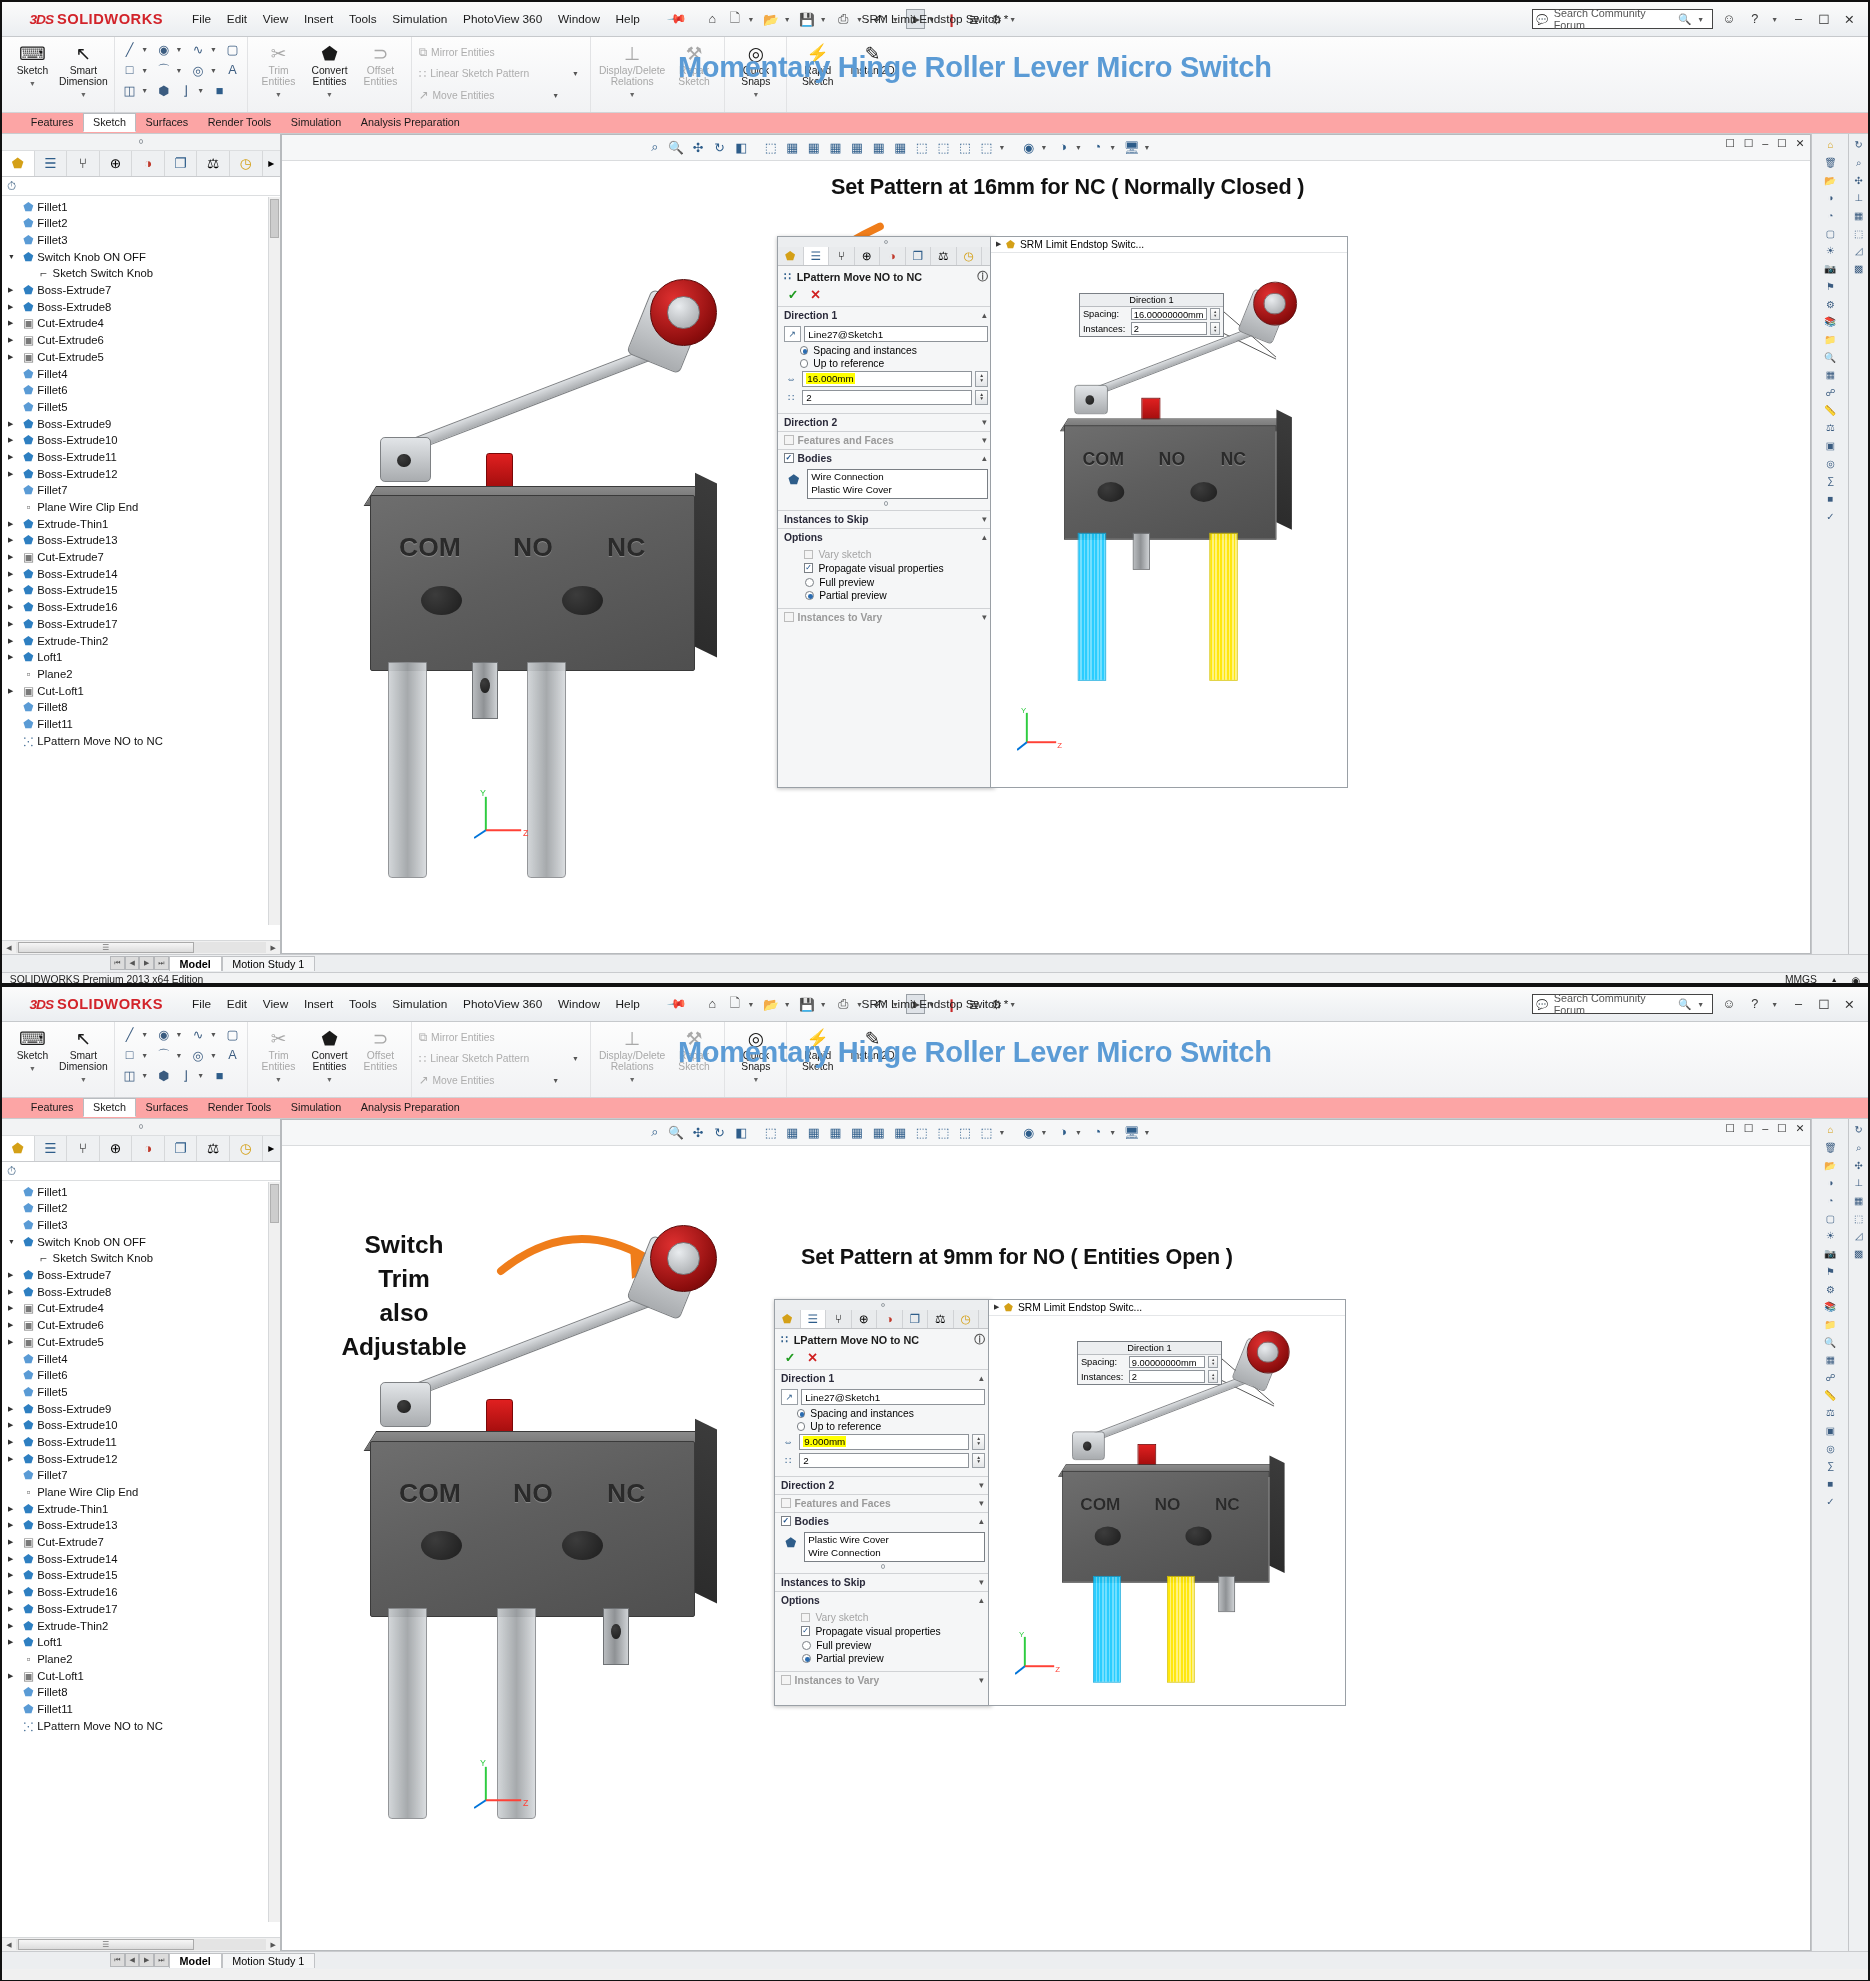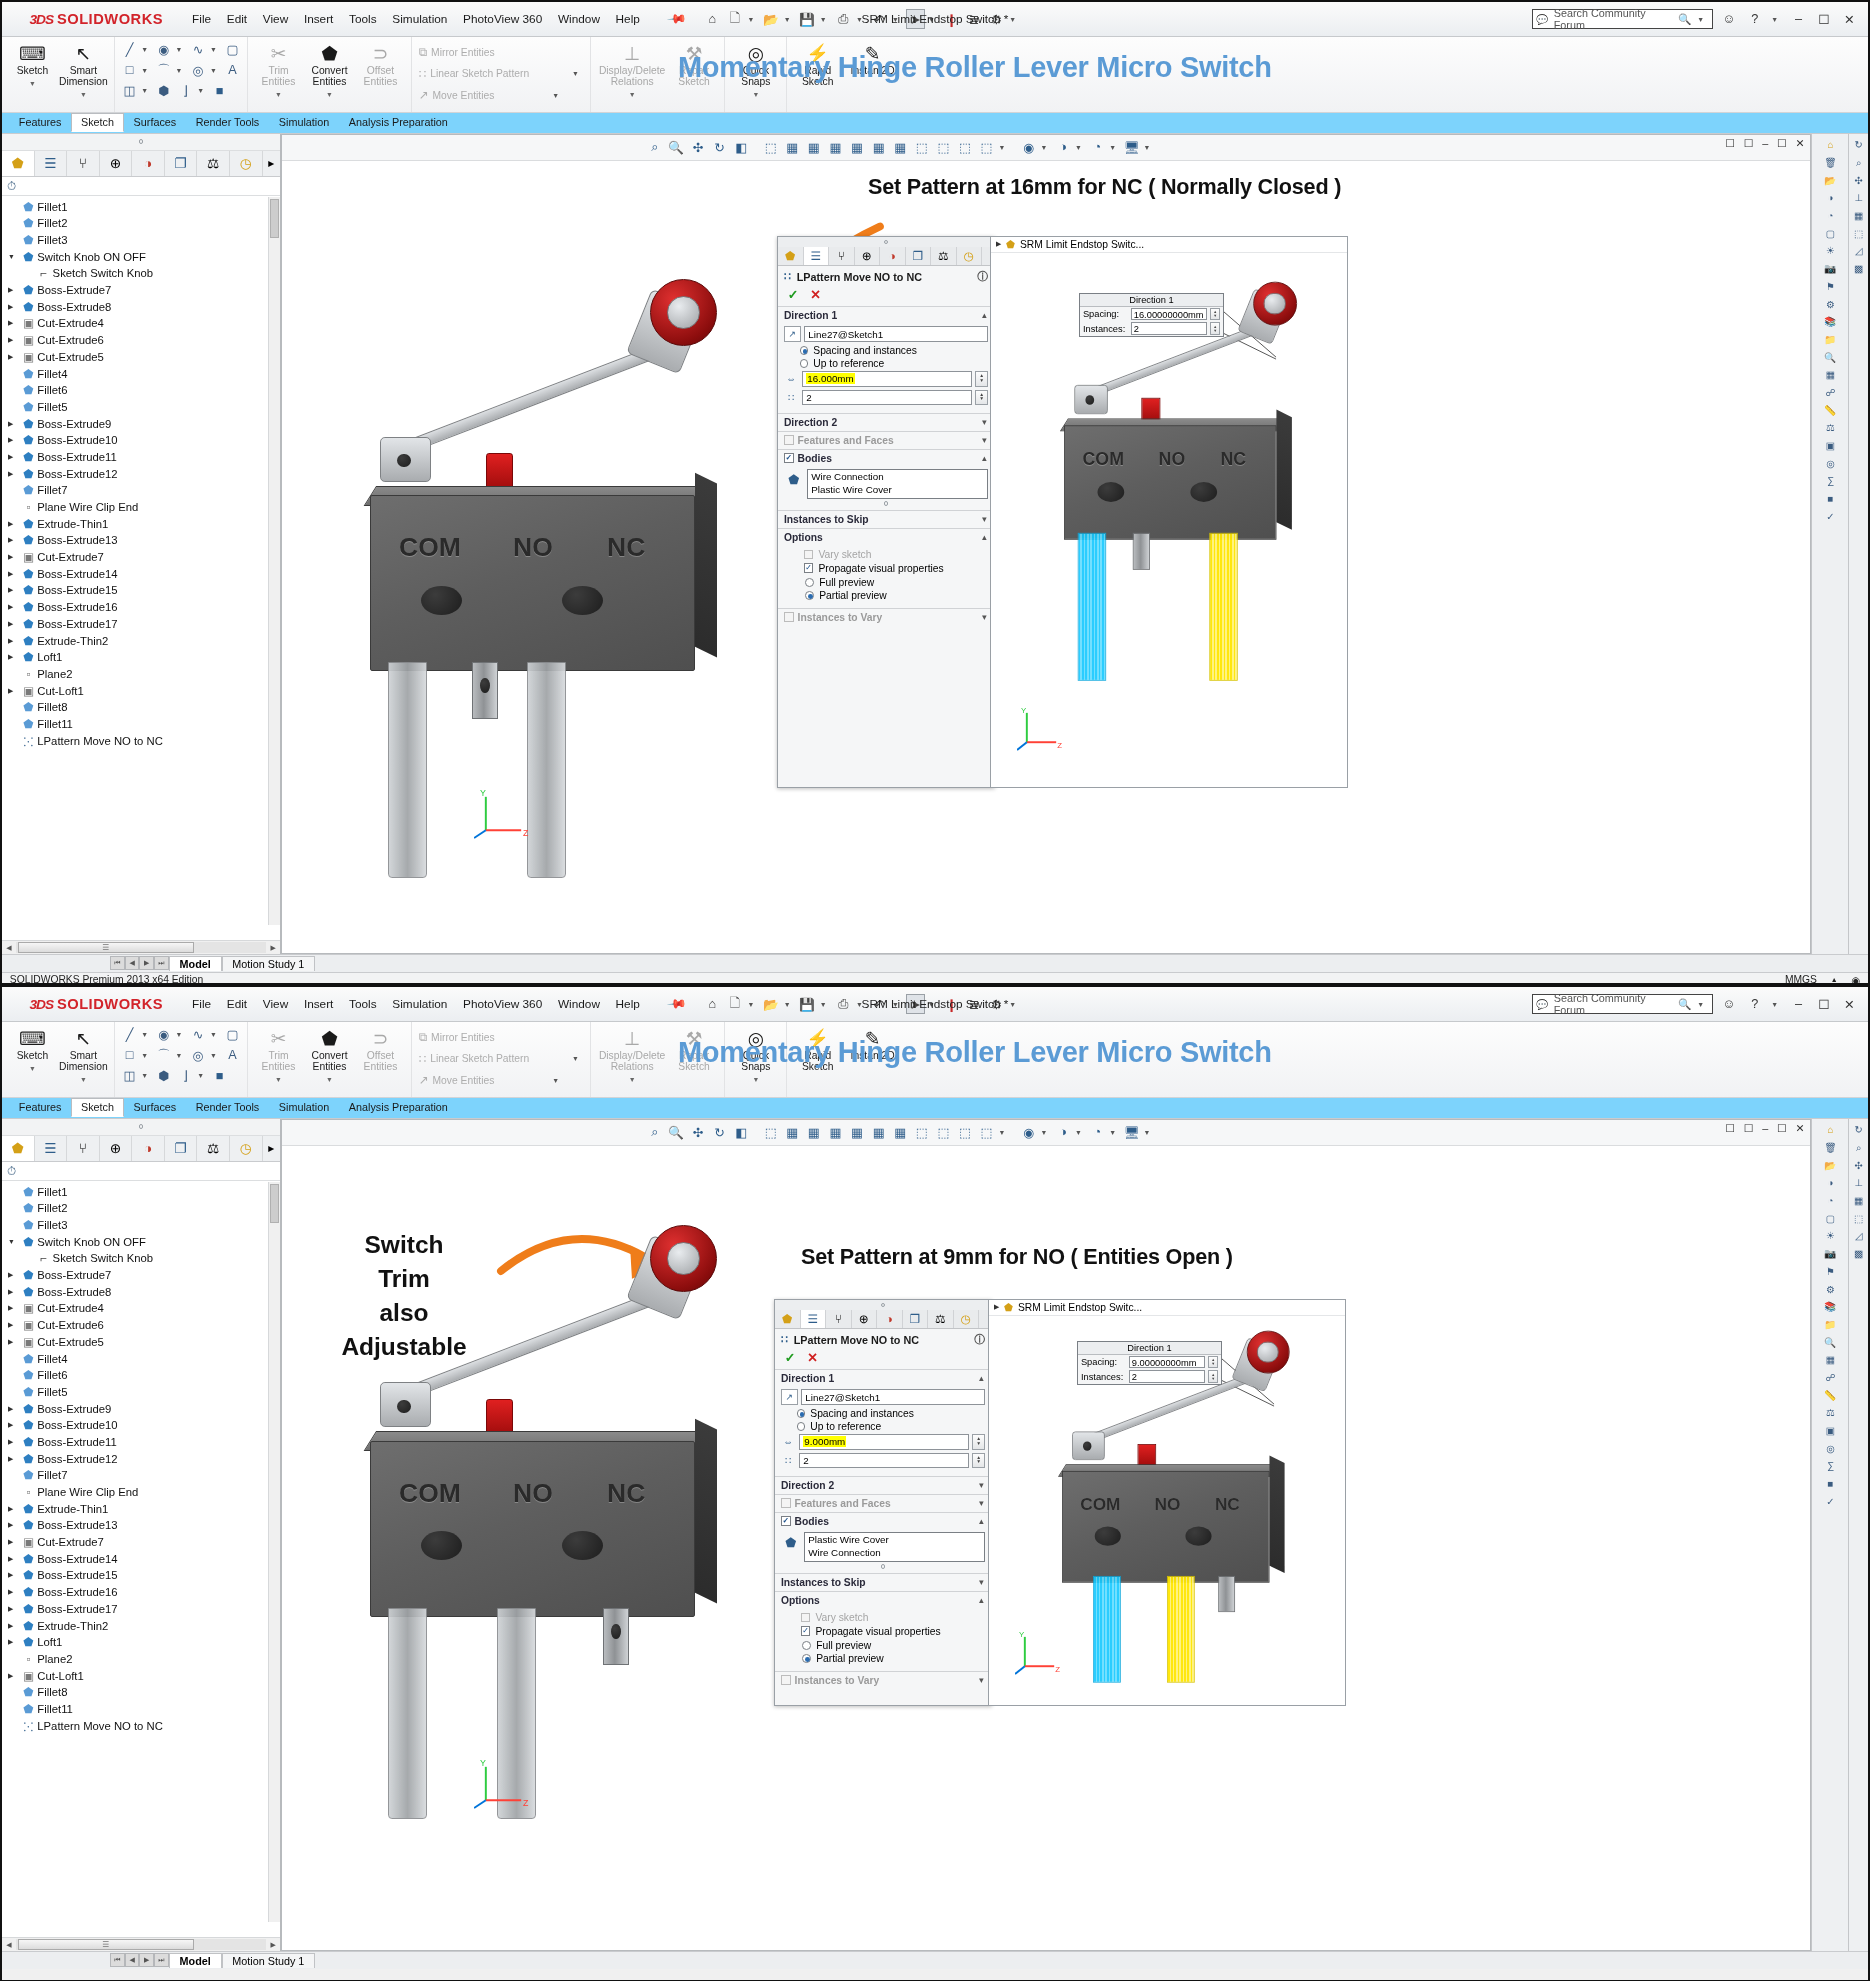--- a/index.html
+++ b/index.html
@@ -63,21 +63,21 @@
   .mini.sq { color:#2e5d8a; }
   .txtbtn { display:flex; align-items:center; gap:3.9px; font-size:10.3px; color:#adadad; padding:1px 2px; height:18.6px;}
   .txtbtn .gl { font-size:11.8px; }
   .ribbon-title {
     position:absolute; left:676px; top:13.7px;
     font-size:29px; font-weight:bold; color:#5b9bd5; white-space:nowrap;
     letter-spacing:-0.3px;
   }
 
   
-  .cmdtabs { height:20.6px; background:#7dd3fc; border-bottom:1px solid #c9cbce; display:flex; align-items:center; padding-left:7px;}
+  .cmdtabs { height:20.6px; background:#fca5a5; border-bottom:1px solid #c9cbce; display:flex; align-items:center; padding-left:19px;}
   .cmdtab { font-size:10.8px; padding:2px 8.8px 2.9px; border:1px solid transparent; color:#1a1a1a;}
   .cmdtab.active { background:#fff; border:1px solid #b9bcc0; border-bottom:1px solid #fff; }
 
   
   .bodyrow { display:flex; height:calc(100% - 35px - 76px - 20.6px - 29px); }
 
   
   .treepanel { width:279px; background:#fff; border-right:1px solid #b7babd; display:flex; flex-direction:column; position:relative;}
   .tree-hdr { height:17.6px; background:#f2f3f4; border-bottom:1px solid #dcdee0; display:flex; justify-content:center; align-items:center;}
   .tree-hdr .dot { width:4.9px;height:4.9px;border-radius:50%;border:1px solid #9aa0a6;}
@@ -674,21 +674,21 @@
       <div class="axis" style="left:192px; top:652px;">
         <svg width="59" height="54" viewBox="0 0 60 55" style="font-size:9px">
           <line x1="12" y1="44" x2="12" y2="10" stroke="#2ecc40" stroke-width="2"></line>
           <text x="6" y="9" font-size="9" fill="#2ecc40">Y</text>
           <line x1="12" y1="44" x2="48" y2="44" stroke="#ff4136" stroke-width="2"></line>
           <text x="50" y="50" font-size="9" fill="#ff4136">Z</text>
           <line x1="12" y1="44" x2="0" y2="52" stroke="#0074d9" stroke-width="2"></line>
         </svg>
       </div>
 
-      <div class="anno anno-head" style="left:549px; top:39px; width:608px;margin-left:37px;">Set Pattern at 16mm for NC ( Normally Closed )</div>
+      <div class="anno anno-head" style="left:549px; top:39px; width:608px;">Set Pattern at 16mm for NC ( Normally Closed )</div>
 
       <svg class="arrow-svg" style="left:451px; top:64px; width:333px; height:196px;" viewBox="0 0 340 200" width="333" height="196">
         <path d="M 150 28 C 60 70, 40 120, 95 160" stroke="#ef7d1a" stroke-width="8" fill="none" stroke-linecap="round"></path>
         <polygon points="96,143 120,170 85,176" fill="#ef7d1a"></polygon>
       </svg>
 
       <div class="pm" style="left:495px; top:101px; width:218px; height:552px;">
         <div class="pm-grip">
             <span class="d"></span>
           </div>

